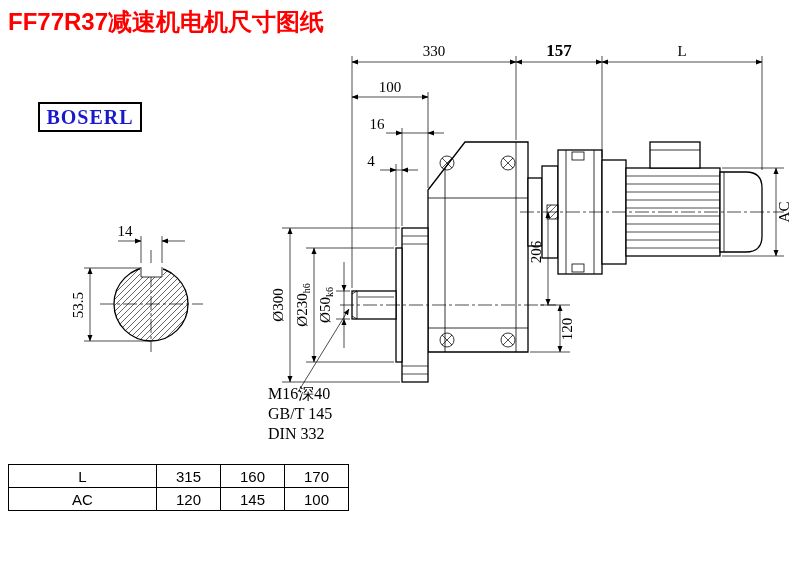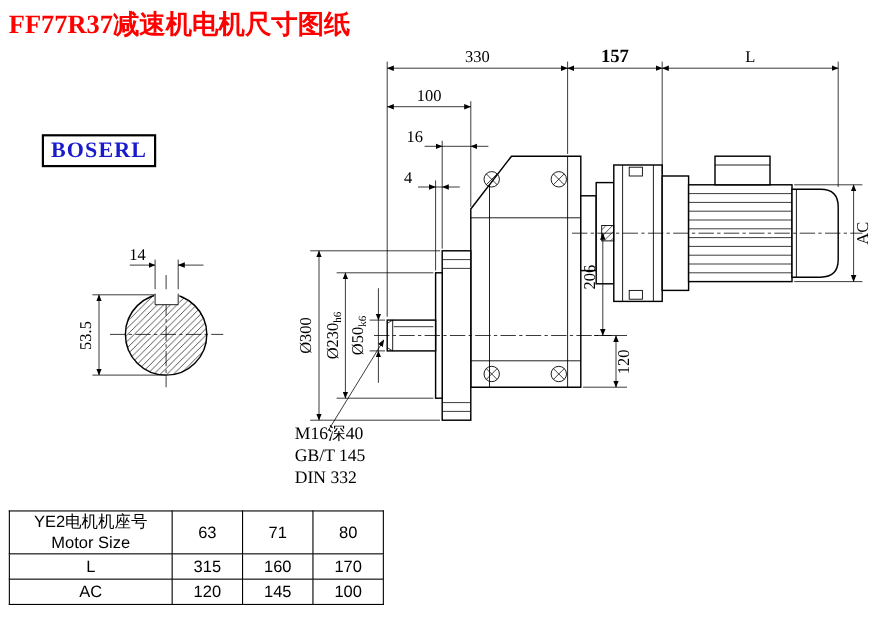--- a/index.html
+++ b/index.html
@@ -3,24 +3,24 @@
 <meta charset="utf-8">
 <style>
   html,body{margin:0;padding:0;}
   body{
     width:800px;height:573px;position:relative;overflow:hidden;
     background:#ffffff;font-family:"Liberation Sans",sans-serif;
   }
   .page-title{
     position:absolute;left:8px;top:6px;
     font-size:24px;font-weight:bold;color:#ff0000;
-    font-family:Liberation Serif, serif;white-space:nowrap;
+    font-family:Liberation Sans, sans-serif;white-space:nowrap;
   }
   .logo-box{
-    position:absolute;left:38px;top:122px;width:100px;height:26px;
+    position:absolute;left:38px;top:102px;width:100px;height:26px;
     border:2px solid #000;display:flex;align-items:center;justify-content:center;
     font-family:"Liberation Serif",serif;font-weight:bold;font-size:20px;
     color:#1a1acd;letter-spacing:1px;background:#fff;
   }
   svg.drawing{position:absolute;left:0;top:0;}
   
   .outline{fill:#ffffff;stroke:#000;stroke-width:1.3;}
   .detail{fill:none;stroke:#000;stroke-width:0.8;}
   .thin{fill:none;stroke:#000;stroke-width:0.7;}
   .dim{fill:none;stroke:#000;stroke-width:0.7;}
@@ -255,29 +255,20 @@
       <line class="thin" x1="298" y1="392" x2="349" y2="309" marker-end="url(#arr)"></line>
       <text class="d note" x="268" y="399">M16深40</text>
       <text class="d note" x="268" y="419">GB/T 145</text>
       <text class="d note" x="268" y="439">DIN 332</text>
     </g>
   </g>
 </svg>
 
 <table class="dim-table">
   <tbody>
-      <tr class="hdr">
-    <th class="c0">
-      <div class="hdr-cn">YE2电机机座号</div>
-      <div class="hdr-en">Motor Size</div>
-    </th>
-    <td class="cv">63</td>
-    <td class="cv">71</td>
-    <td class="cv">80</td>
-  </tr>
   <tr class="row">
     <td class="c0">L</td>
     <td class="cv">315</td>
     <td class="cv">160</td>
     <td class="cv">170</td>
   </tr>
   <tr class="row">
     <td class="c0">AC</td>
     <td class="cv">120</td>
     <td class="cv">145</td>

